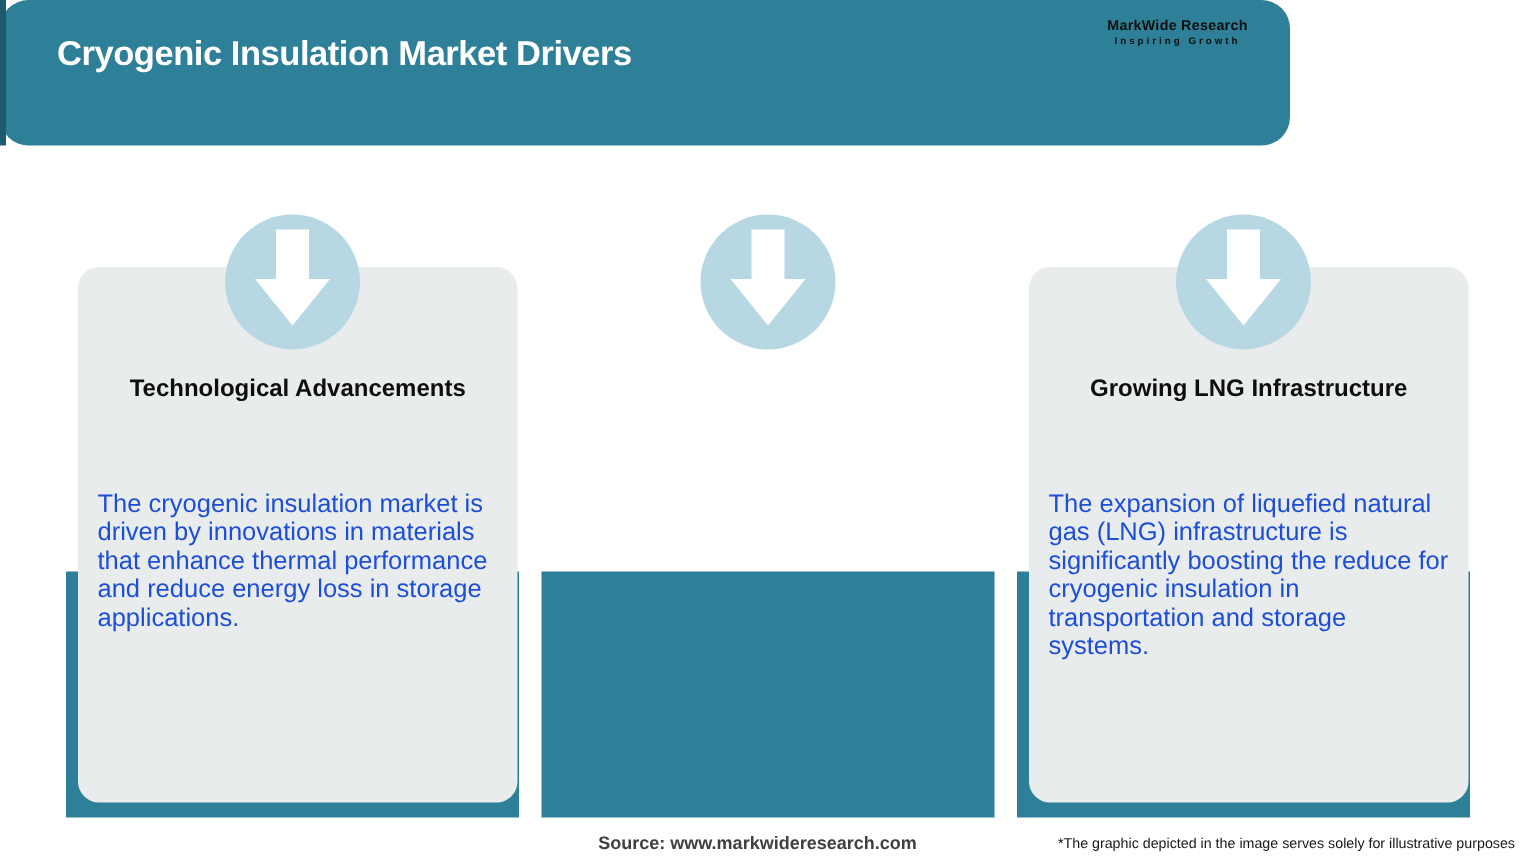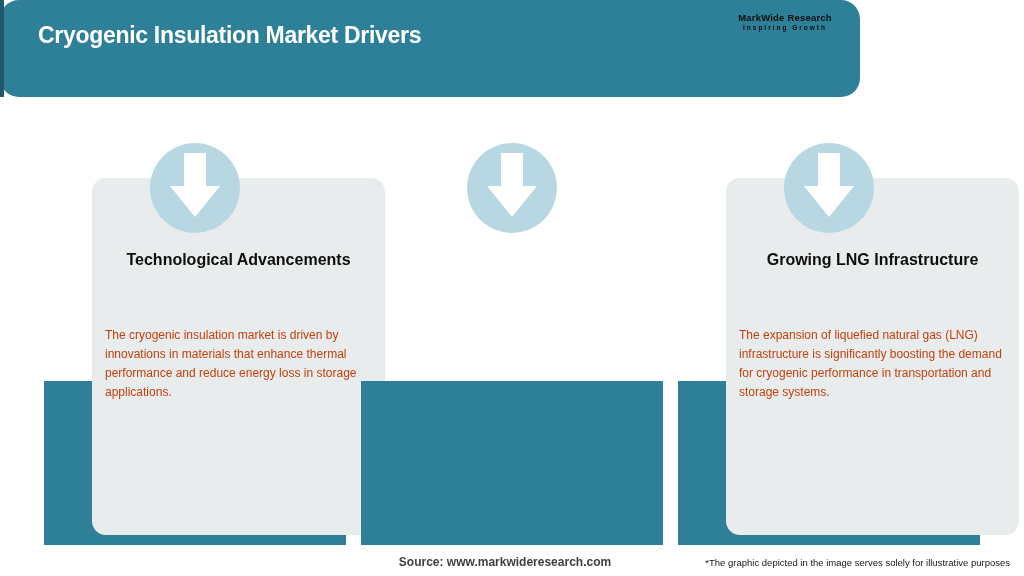--- a/index.html
+++ b/index.html
@@ -38,30 +38,30 @@
   .group{position:absolute;top:143px;width:302px;height:402px;}
   .group-1{left:44px;}
   .group-2{left:361px;}
   .group-3{left:678px;}
   .band{
     position:absolute;top:238px;left:0;width:302px;height:164px;
     background:var(--teal,#2e8098);
   }
   .card{
     position:absolute;top:35px;left:8px;width:293px;height:357px;
-    background:var(--card-bg,#e9ecec);border-radius:14px;margin-left:40px;
+    background:var(--card-bg,#e9ecec);border-radius:14px;
   }
   .card-title{
     position:absolute;top:72px;left:10px;right:10px;
     text-align:center;font-size:16px;font-weight:bold;color:#0e0e0e;
     line-height:20px;white-space:pre-line;
   }
   .card-body{
     position:absolute;top:148px;left:13px;right:11px;
-    font-size:12px;line-height:19px;color:#c2410c;text-align:left;
+    font-size:17px;line-height:19px;color:#1d4ed8;text-align:left;
   }
   .icon-circle{
     position:absolute;top:0;left:50%;margin-left:-45px;width:90px;height:90px;
     border-radius:50%;background:var(--circle,#b7d8e3);
   }
   .icon-circle svg{display:block;margin:0 auto;}
   
   .source-text{
     position:absolute;top:555px;left:505px;transform:translateX(-50%);
     font-size:12px;font-weight:bold;color:#404040;white-space:nowrap;
@@ -104,21 +104,21 @@
       <rect x="34" y="10" width="22" height="33" fill="#ffffff"></rect>
       <polygon points="20,43 70,43 45,74" fill="#ffffff"></polygon>
     </svg>
   </div>
 </div>
 
 <div class="group group-3">
   <div class="band"></div>
   <div class="card">
     <div class="card-title">Growing LNG Infrastructure</div>
-    <div class="card-body">The expansion of liquefied natural gas (LNG) infrastructure is significantly boosting the demand for cryogenic performance in transportation and storage systems.</div>
+    <div class="card-body">The expansion of liquefied natural gas (LNG) infrastructure is significantly boosting the reduce for cryogenic insulation in transportation and storage systems.</div>
   </div>
   <div class="icon-circle">
     <svg width="90" height="90" viewBox="0 0 90 90" aria-hidden="true">
       <rect x="34" y="10" width="22" height="33" fill="#ffffff"></rect>
       <polygon points="20,43 70,43 45,74" fill="#ffffff"></polygon>
     </svg>
   </div>
 </div>
 
 <div class="source-text">Source: www.markwideresearch.com</div>

